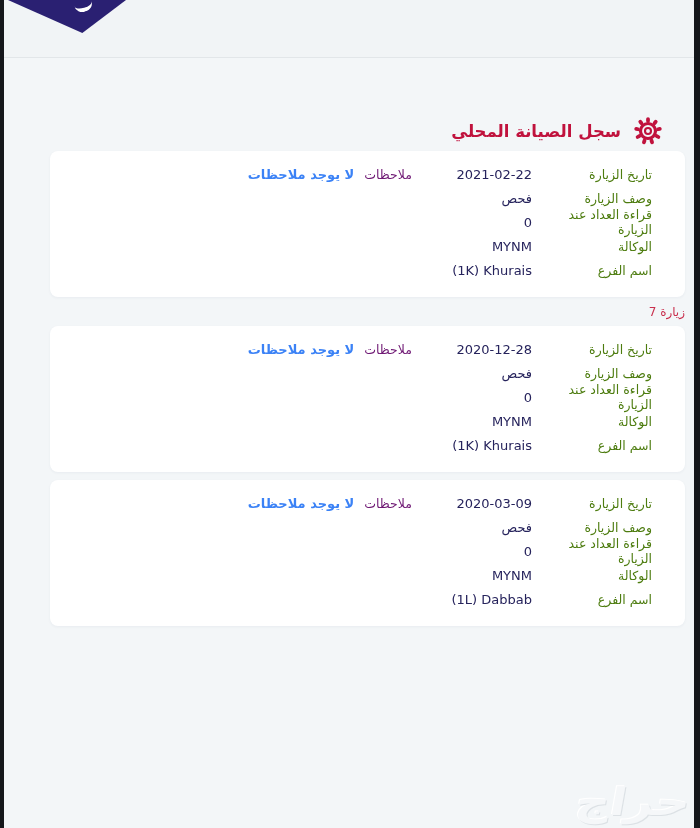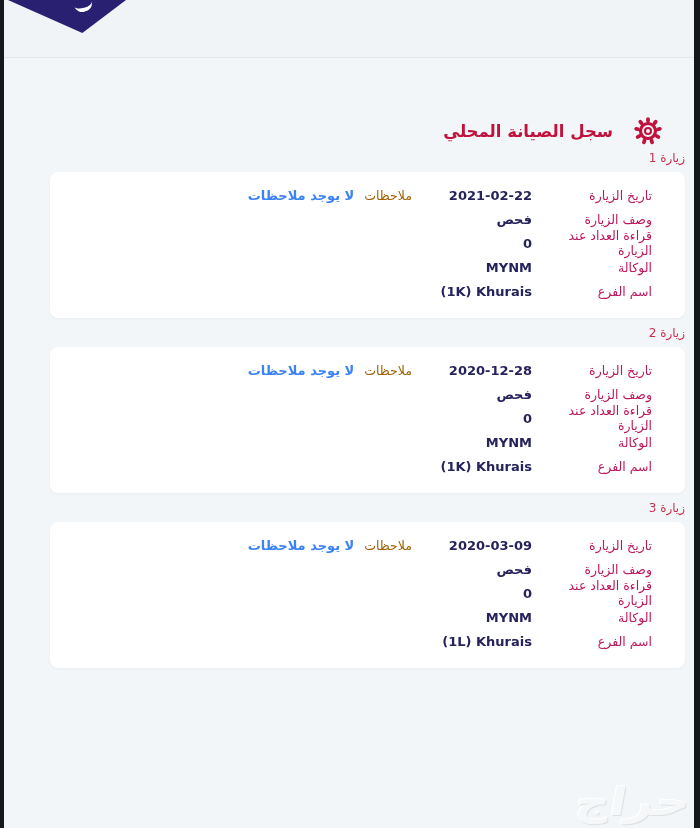--- a/index.html
+++ b/index.html
@@ -18,35 +18,35 @@
 
   
   .badge{position:absolute;left:8px;top:0;width:118px;height:33px;background:#2a2072;
          clip-path:polygon(0 0,100% 0,63% 100%);z-index:8;}
   .badge .swoosh{position:absolute;left:66px;top:-4px;width:18px;height:12px;
          border-bottom:4px solid #ffffff;border-radius:50%;transform:rotate(-16deg);}
 
   
   .content{position:absolute;top:57px;left:50px;right:15px;direction:rtl;}
 
-  .title-row{display:flex;align-items:center;gap:20px;margin:59px 22px 5px 0;height:30px;}
+  .title-row{display:flex;align-items:center;gap:12px;margin:59px 22px 5px 0;height:30px;}
   .page-title{font-size:16.5px;font-weight:bold;color:#c0123d;}
 
   .visit-label{font-size:12px;line-height:14px;height:14px;color:#c9304e;margin-bottom:7px;text-align:right;}
 
   .card{background:#ffffff;border-radius:8px;min-height:146px;box-sizing:border-box;
         padding:11px 33px 12px;margin-bottom:8px;display:flex;
         box-shadow:0 1px 3px rgba(40,60,90,0.05);}
   .fields{flex:0 0 240px;}
   .frow{display:flex;height:24px;align-items:center;}
-  .flabel{width:120px;font-size:12.5px;color:#be185d;}
-  .fvalue{flex:1;text-align:right;font-weight:bold;font-size:13px;color:#26235c;}
+  .flabel{width:120px;font-size:12.5px;color:#4d7c0f;}
+  .fvalue{flex:1;text-align:right;font-weight:normal;font-size:13px;color:#26235c;}
   .notes{flex:1;}
   .nrow{display:flex;height:24px;align-items:center;gap:10px;}
-  .nlabel{font-size:12.5px;color:#a16207;}
+  .nlabel{font-size:12.5px;color:#701a75;}
   .nvalue{font-weight:bold;font-size:13px;color:#3b82f6;}
 
   .gear{flex:0 0 auto;}
 
   
   .watermark{position:absolute;right:14px;bottom:4px;direction:rtl;
     font-size:38px;font-weight:bold;letter-spacing:2px;
     color:#f5f7f9;text-shadow:1px 1px 0 #dce1e5,-1px -1px 0 #ffffff;
     transform:skewX(-10deg) scaleX(1.25);transform-origin:right bottom;}
 </style>
@@ -78,21 +78,20 @@
           <line x1="20" y1="4" x2="20" y2="6.5" transform="rotate(240 20 20)"></line>
           <line x1="20" y1="4" x2="20" y2="6.5" transform="rotate(280 20 20)"></line>
           <line x1="20" y1="4" x2="20" y2="6.5" transform="rotate(320 20 20)"></line>
         </g>
       </g>
     </svg>
     <div class="page-title">سجل الصيانة المحلي</div>
   </div>
 
   <section>
-    <div class="visit-label">زيارة 1</div>
     <div class="card">
       <div class="fields">
         <div class="frow">
           <div class="flabel">تاريخ الزيارة</div>
           <div class="fvalue" dir="ltr">2021-02-22</div>
         </div>
         <div class="frow">
           <div class="flabel">وصف الزيارة</div>
           <div class="fvalue">فحص</div>
         </div>
@@ -112,21 +111,21 @@
       <div class="notes">
         <div class="nrow">
           <div class="nlabel">ملاحظات</div>
           <div class="nvalue">لا يوجد ملاحظات</div>
         </div>
       </div>
     </div>
   </section>
 
   <section>
-    <div class="visit-label">زيارة 2</div>
+    <div class="visit-label">زيارة 7</div>
     <div class="card">
       <div class="fields">
         <div class="frow">
           <div class="flabel">تاريخ الزيارة</div>
           <div class="fvalue" dir="ltr">2020-12-28</div>
         </div>
         <div class="frow">
           <div class="flabel">وصف الزيارة</div>
           <div class="fvalue">فحص</div>
         </div>
@@ -146,42 +145,41 @@
       <div class="notes">
         <div class="nrow">
           <div class="nlabel">ملاحظات</div>
           <div class="nvalue">لا يوجد ملاحظات</div>
         </div>
       </div>
     </div>
   </section>
 
   <section>
-    <div class="visit-label">زيارة 3</div>
     <div class="card">
       <div class="fields">
         <div class="frow">
           <div class="flabel">تاريخ الزيارة</div>
           <div class="fvalue" dir="ltr">2020-03-09</div>
         </div>
         <div class="frow">
           <div class="flabel">وصف الزيارة</div>
           <div class="fvalue">فحص</div>
         </div>
         <div class="frow">
           <div class="flabel">قراءة العداد عند الزيارة</div>
           <div class="fvalue" dir="ltr">0</div>
         </div>
         <div class="frow">
           <div class="flabel">الوكالة</div>
           <div class="fvalue" dir="ltr">MYNM</div>
         </div>
         <div class="frow">
           <div class="flabel">اسم الفرع</div>
-          <div class="fvalue" dir="ltr">(1L) Khurais</div>
+          <div class="fvalue" dir="ltr">(1L) Dabbab</div>
         </div>
       </div>
       <div class="notes">
         <div class="nrow">
           <div class="nlabel">ملاحظات</div>
           <div class="nvalue">لا يوجد ملاحظات</div>
         </div>
       </div>
     </div>
   </section>

